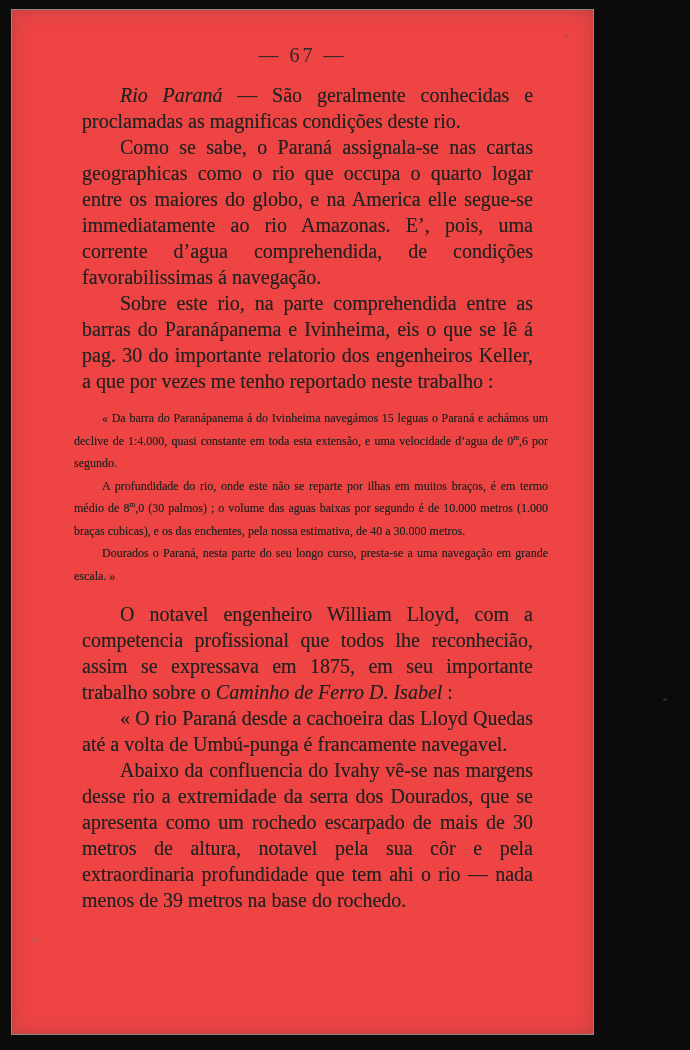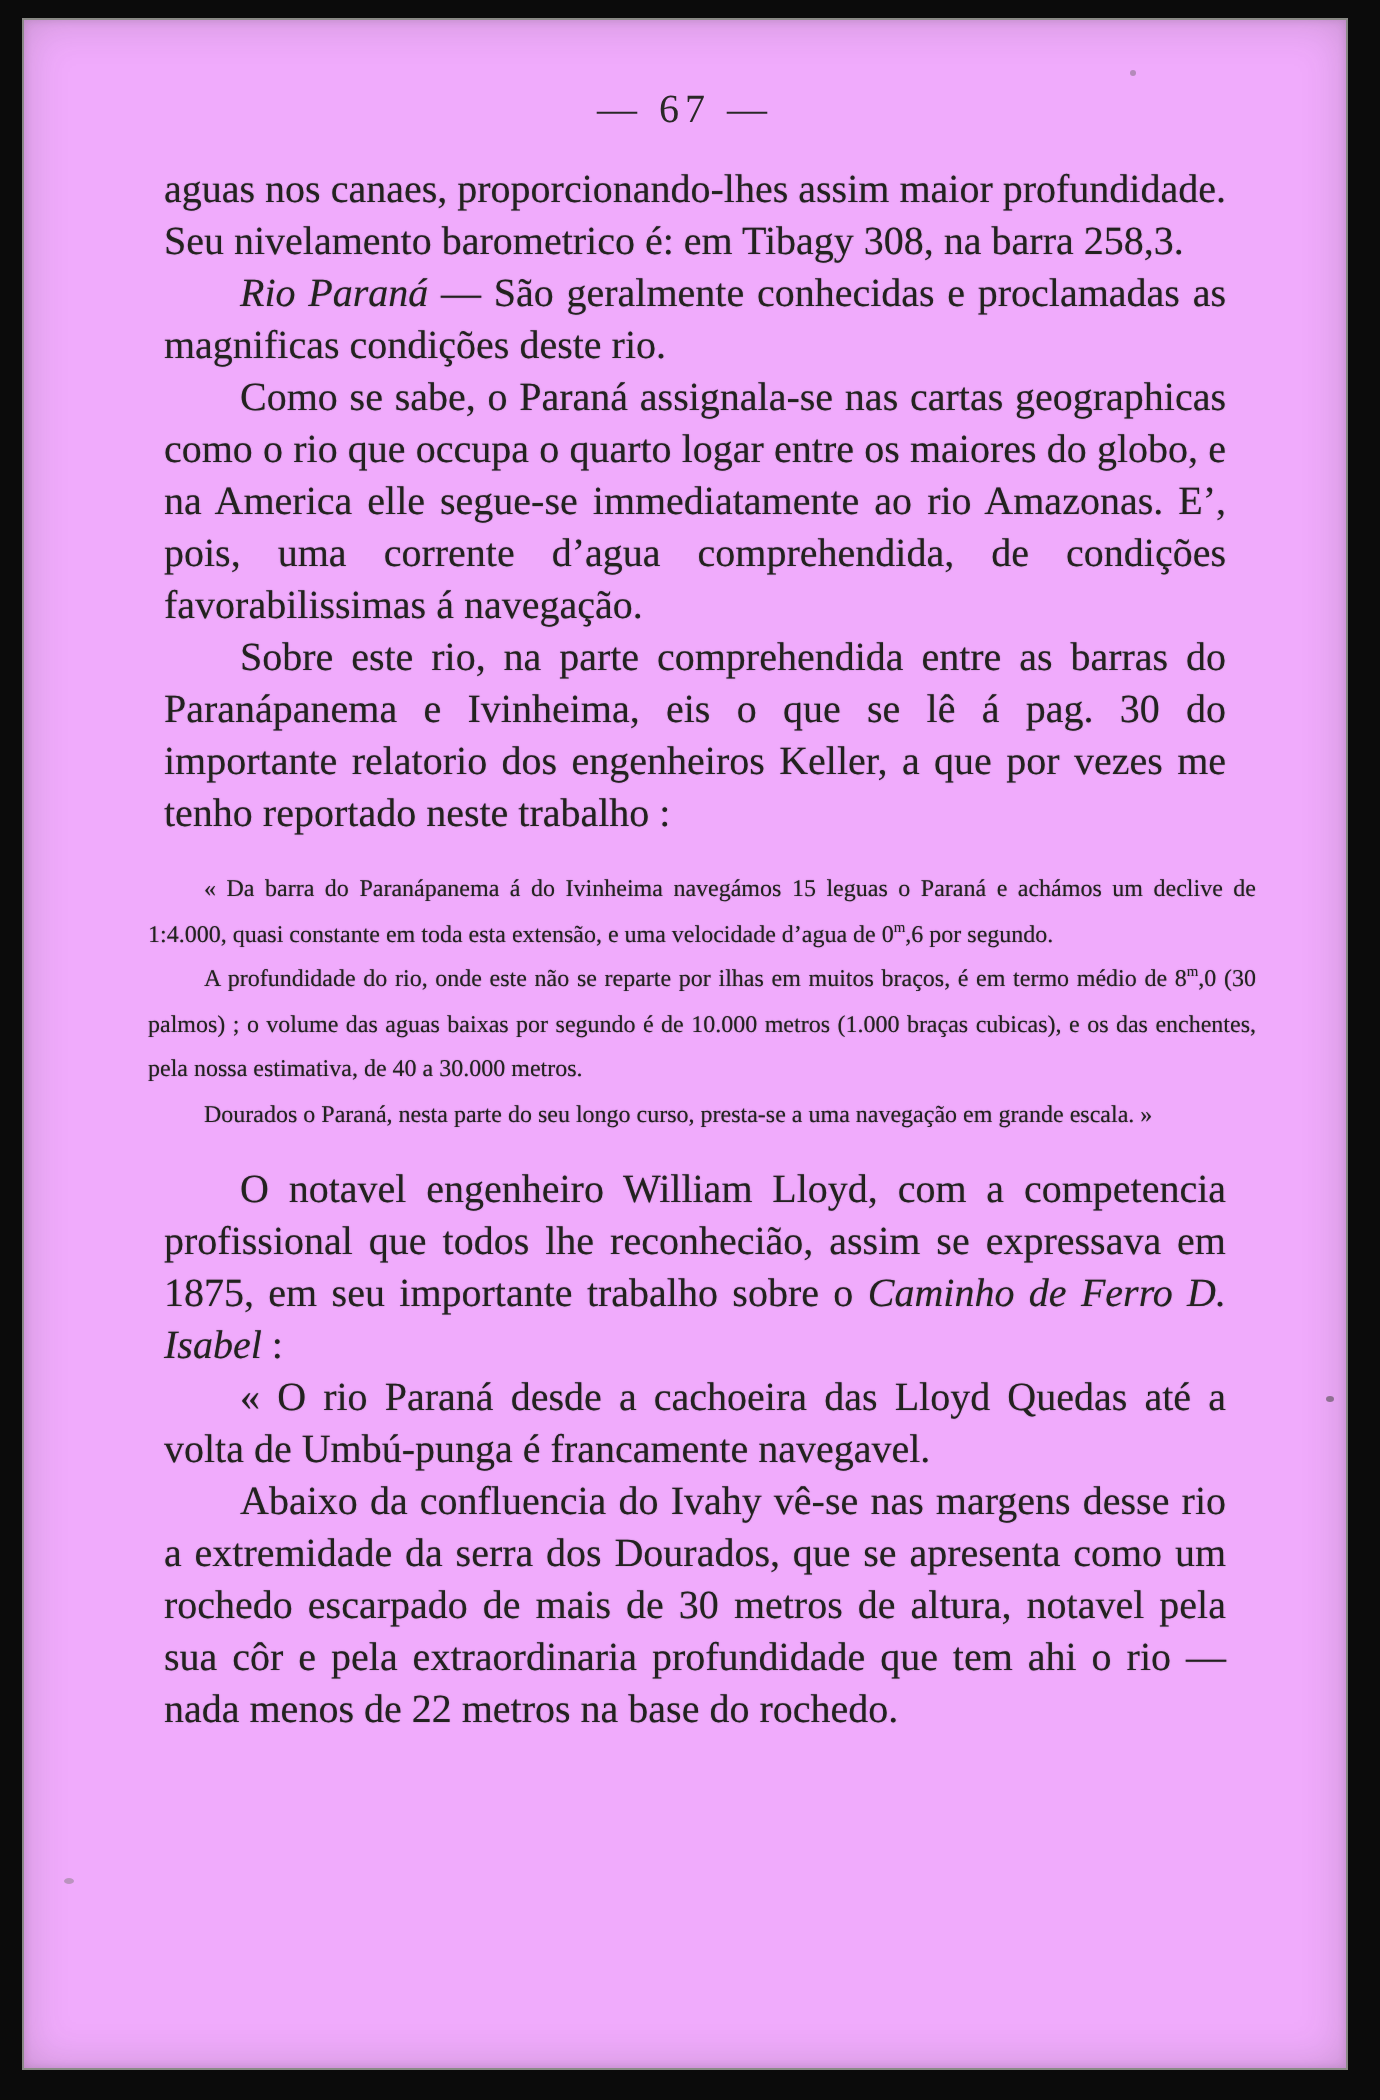--- a/index.html
+++ b/index.html
@@ -13,23 +13,23 @@
   .scan-frame {
     position: relative;
     width: 690px;
     height: 1050px;
     background: #0b0b0b;
   }
   .page {
     position: absolute;
     left: 12px;
     top: 10px;
-    width: 661px;
+    width: 581px;
     height: 1024px;
-    background: #f0abfc;
+    background: #ef4444;
     outline: 1px solid #8a8a86;
     box-shadow:
       inset 0 0 22px rgba(60,60,55,0.22),
       inset 0 0 4px rgba(60,60,55,0.18);
     font-family: "Liberation Serif", "DejaVu Serif", serif;
     color: #232220;
   }
   .page-number {
     margin-top: 34px;
     text-align: center;
@@ -76,21 +76,20 @@
 </head>
 <body>
 
 <div class="scan-frame">
   <div class="page">
 
     <div class="page-number">— 67 —</div>
 
     <main class="text-block">
 
-      <p class="body">aguas nos canaes, proporcionando-lhes assim maior profundidade. Seu nivelamento barometrico é: em Tibagy 308, na barra 258,3.</p>
 
       <p class="body indent"><span class="it">Rio Paraná</span><span> — São geralmente conhecidas e proclamadas as magnificas condições deste rio.</span></p>
 
       <p class="body indent">Como se sabe, o Paraná assignala-se nas cartas geographicas como o rio que occupa o quarto logar entre os maiores do globo, e na America elle segue-se immediatamente ao rio Amazonas. E’, pois, uma corrente d’agua comprehendida, de condições favorabilissimas á navegação.</p>
 
       <p class="body indent">Sobre este rio, na parte comprehendida entre as barras do Paranápanema e Ivinheima, eis o que se lê á pag. 30 do importante relatorio dos engenheiros Keller, a que por vezes me tenho reportado neste trabalho :</p>
 
       <blockquote class="quote">
 
         <p><span>« Da barra do Paranápanema á do Ivinheima navegámos 15 leguas o Paraná e achámos um declive de 1:4.000, quasi constante em toda esta extensão, e uma velocidade d’agua de 0</span><sup>m</sup><span>,6 por segundo.</span></p>
@@ -98,21 +97,21 @@
         <p><span>A profundidade do rio, onde este não se reparte por ilhas em muitos braços, é em termo médio de 8</span><sup>m</sup><span>,0 (30 palmos) ; o volume das aguas baixas por segundo é de 10.000 metros (1.000 braças cubicas), e os das enchentes, pela nossa estimativa, de 40 a 30.000 metros.</span></p>
 
         <p>Dourados o Paraná, nesta parte do seu longo curso, presta-se a uma navegação em grande escala. »</p>
 
       </blockquote>
 
       <p class="body indent"><span>O notavel engenheiro William Lloyd, com a competencia profissional que todos lhe reconhecião, assim se expressava em 1875, em seu importante trabalho sobre o </span><span class="it">Caminho de Ferro D. Isabel</span><span> :</span></p>
 
       <p class="body indent">« O rio Paraná desde a cachoeira das Lloyd Quedas até a volta de Umbú-punga é francamente navegavel.</p>
 
-      <p class="body indent">Abaixo da confluencia do Ivahy vê-se nas margens desse rio a extremidade da serra dos Dourados, que se apresenta como um rochedo escarpado de mais de 30 metros de altura, notavel pela sua côr e pela extraordinaria profundidade que tem ahi o rio — nada menos de 22 metros na base do rochedo.</p>
+      <p class="body indent">Abaixo da confluencia do Ivahy vê-se nas margens desse rio a extremidade da serra dos Dourados, que se apresenta como um rochedo escarpado de mais de 30 metros de altura, notavel pela sua côr e pela extraordinaria profundidade que tem ahi o rio — nada menos de 39 metros na base do rochedo.</p>
 
     </main>
 
     <div class="speck speck-1"></div>
     <div class="speck speck-2"></div>
     <div class="speck speck-3"></div>
   </div>
 </div>
 
 </body></html>

